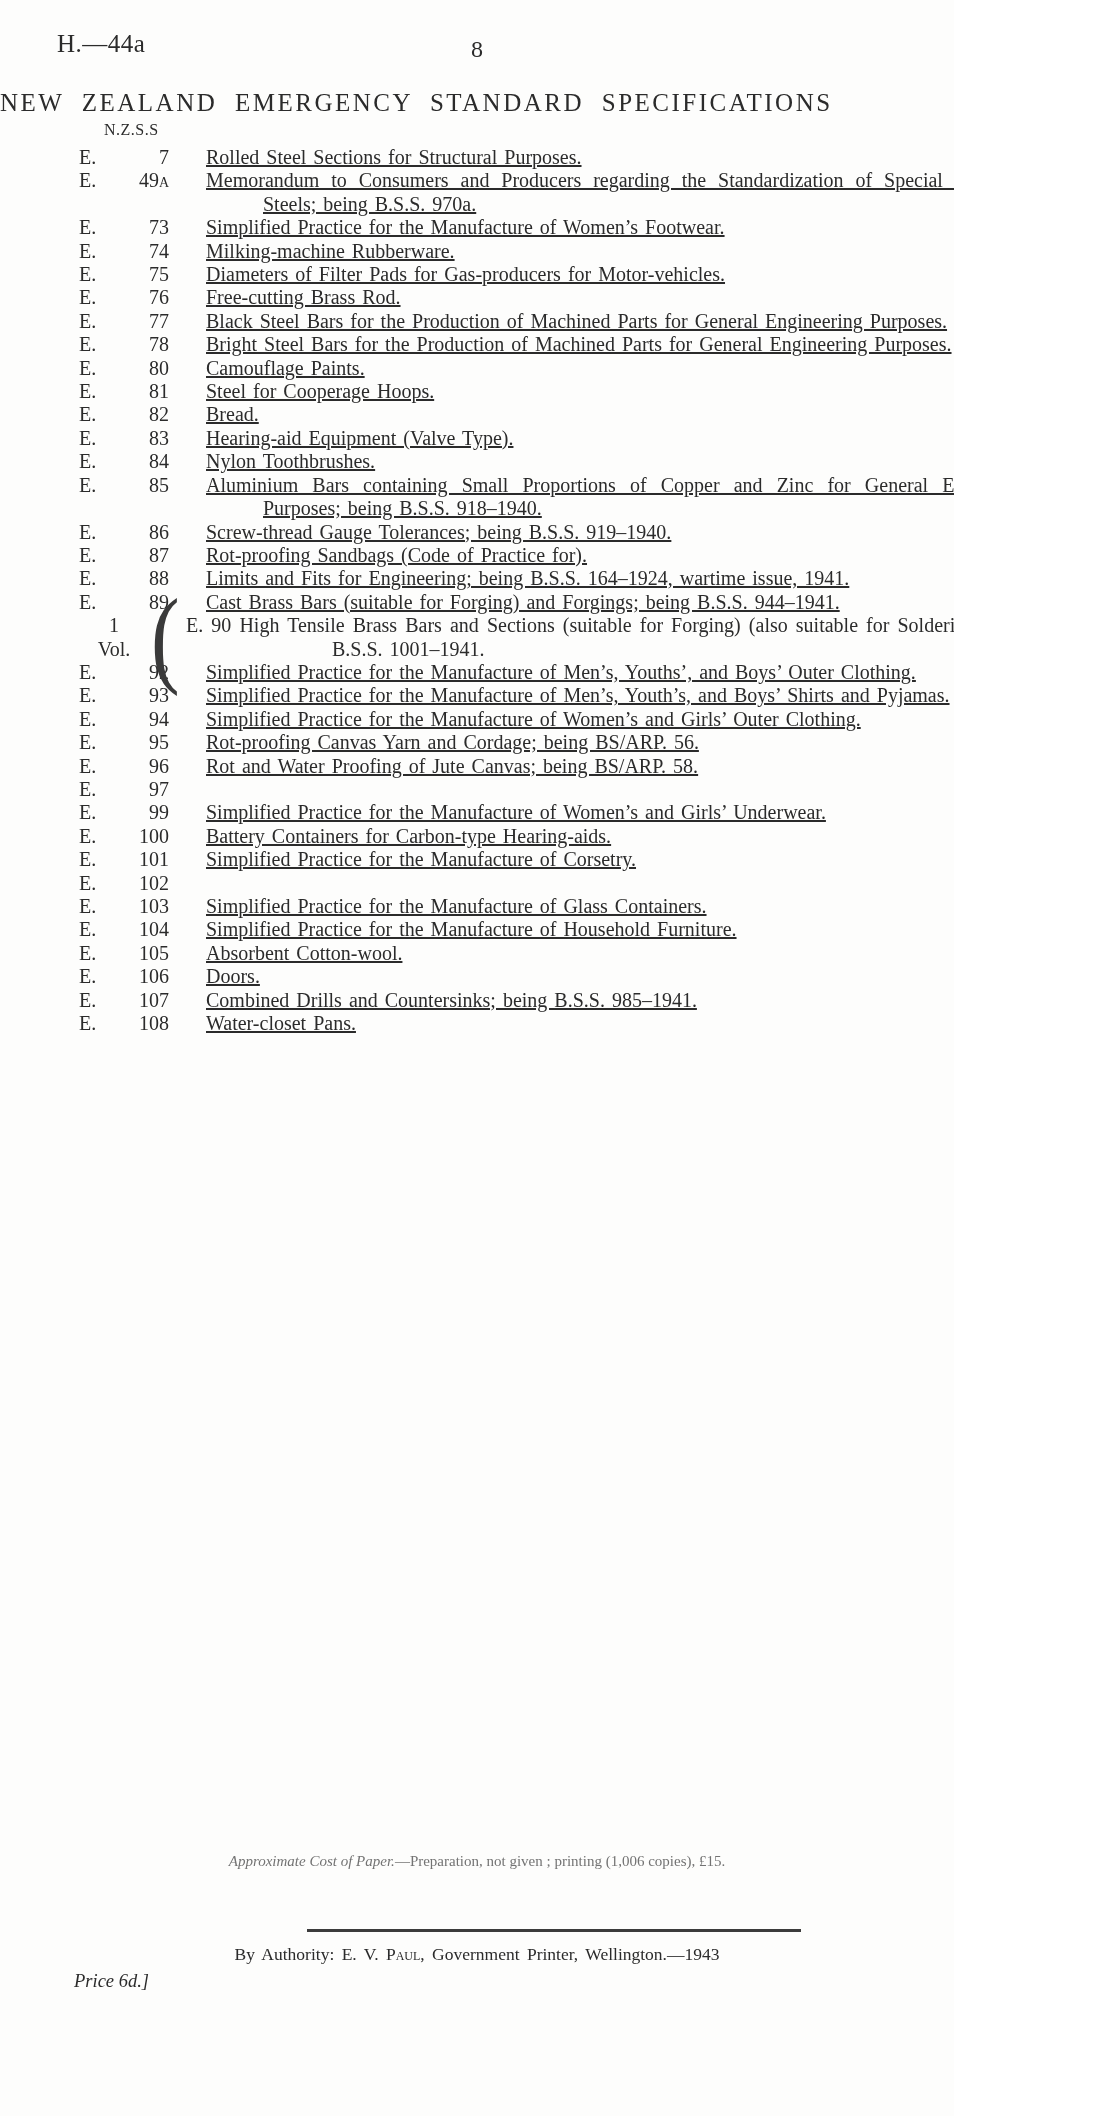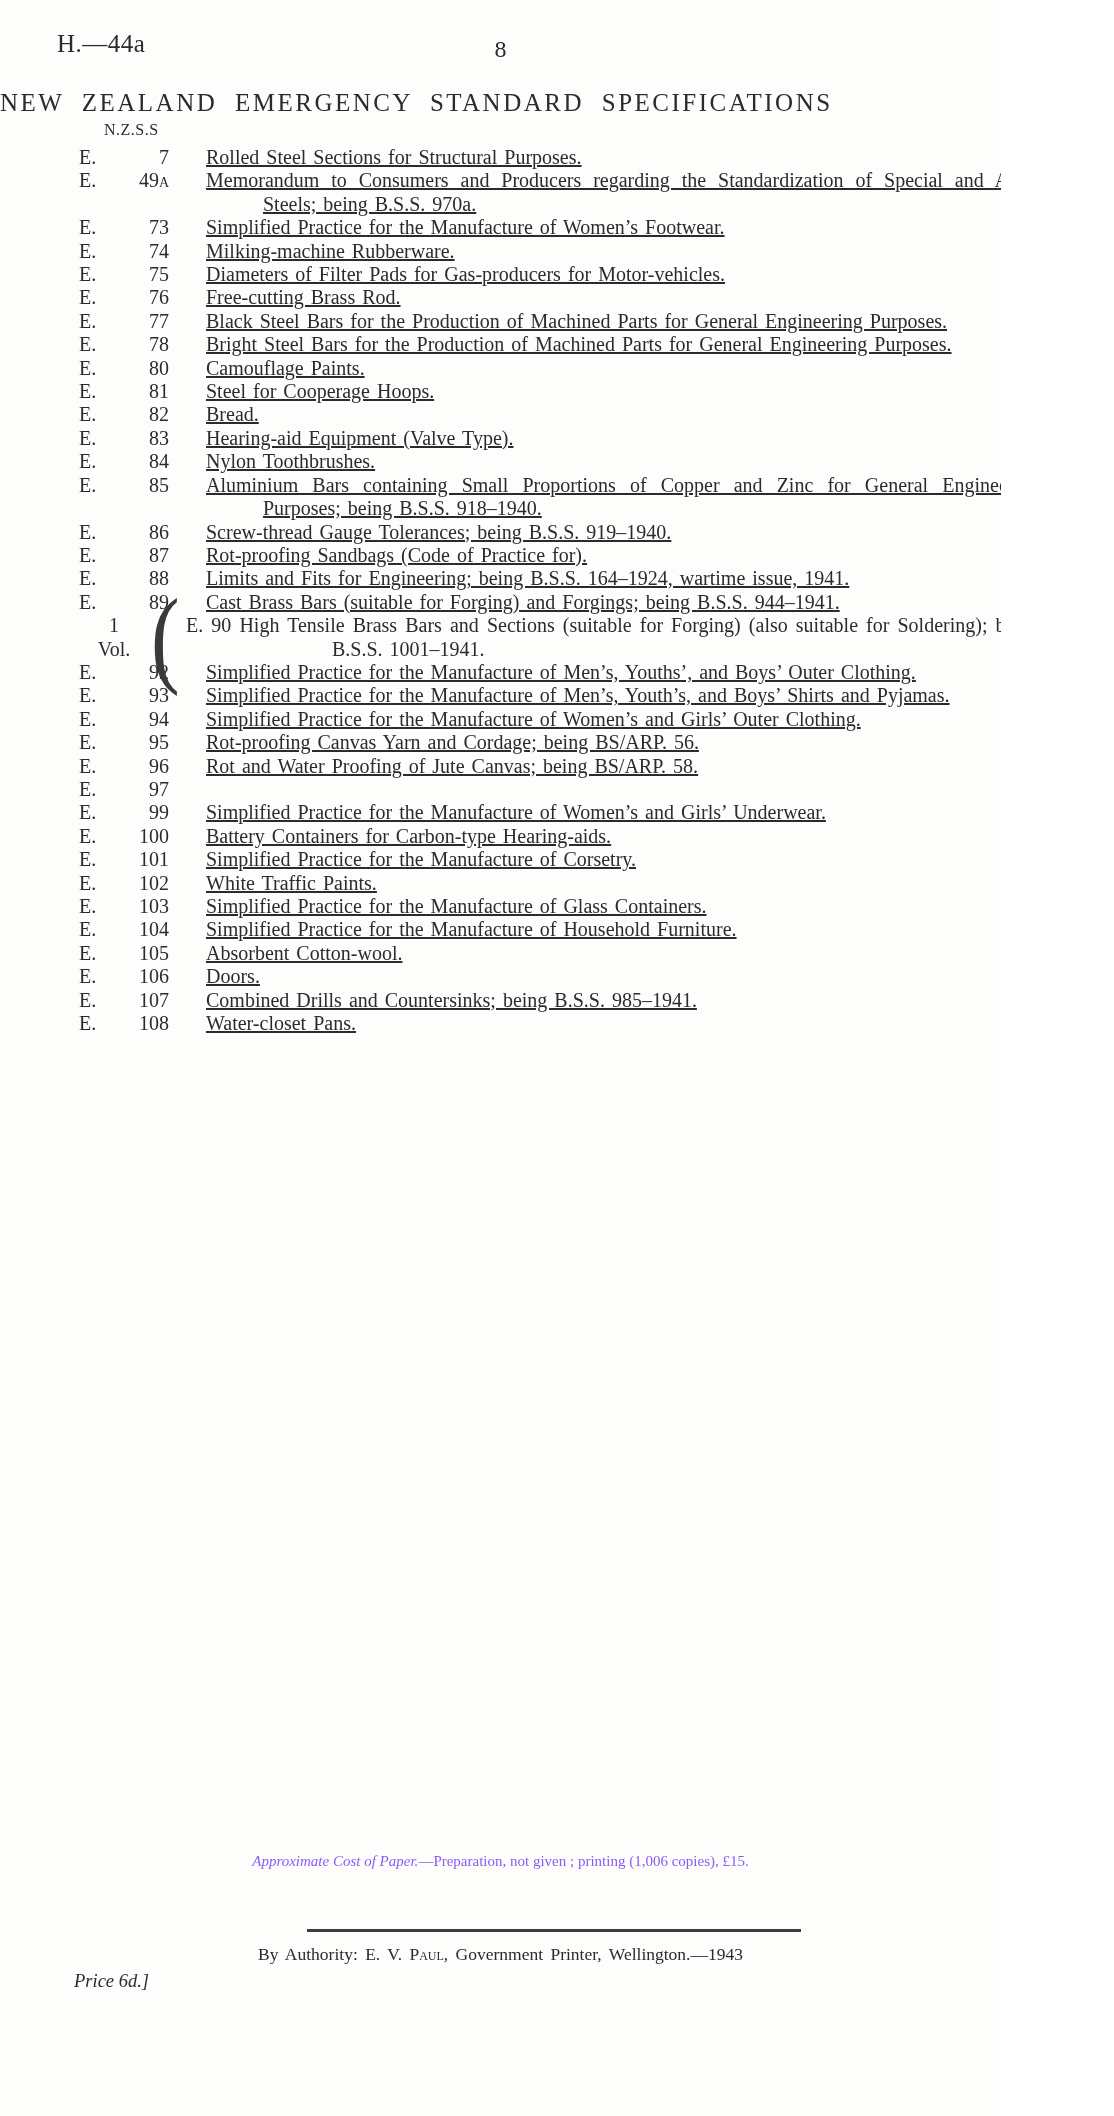--- a/index.html
+++ b/index.html
@@ -4,21 +4,20 @@
 <style>
   html, body { margin: 0; padding: 0; background: #ffffff; }
   .page {
     position: relative;
     width: 954px;
     height: 2116px;
     background: #fdfdfc;
     font-family: "Liberation Serif", "DejaVu Serif", serif;
     color: #2b2b2b;
     overflow: hidden;
-    padding-left: 47px;
   }
   .header-ref {
     position: absolute;
     left: 57px; top: 30px;
     font-size: 25px;
     letter-spacing: 0.5px;
   }
   .page-num {
     position: absolute;
     top: 36px; left: 0;
@@ -91,21 +90,21 @@
     text-align: justify;
     padding-left: 146px;
     text-indent: -146px;
   }
   .cost-line {
     position: absolute;
     top: 1853px; left: 0;
     width: 100%;
     text-align: center;
     font-size: 15px;
-    color: #8b5cf6;
+    color: #737373;
   }
   .cost-italic { font-style: italic; }
   .footer-rule {
     position: absolute;
     top: 1929px; left: 307px;
     width: 494px;
     height: 0;
     border-top: 3px solid #3c3c3c;
   }
   .authority {
@@ -364,21 +363,20 @@
       <span class="code-num">101</span>
     </div>
     <p class="spec-text">Simplified Practice for the Manufacture of Corsetry.</p>
   </div>
 
   <div class="spec-row">
     <div class="spec-code">
       <span class="code-e">E.</span>
       <span class="code-num">102</span>
     </div>
-    <p class="spec-text">White Traffic Paints.</p>
   </div>
 
   <div class="spec-row">
     <div class="spec-code">
       <span class="code-e">E.</span>
       <span class="code-num">103</span>
     </div>
     <p class="spec-text">Simplified Practice for the Manufacture of Glass Containers.</p>
   </div>
 

